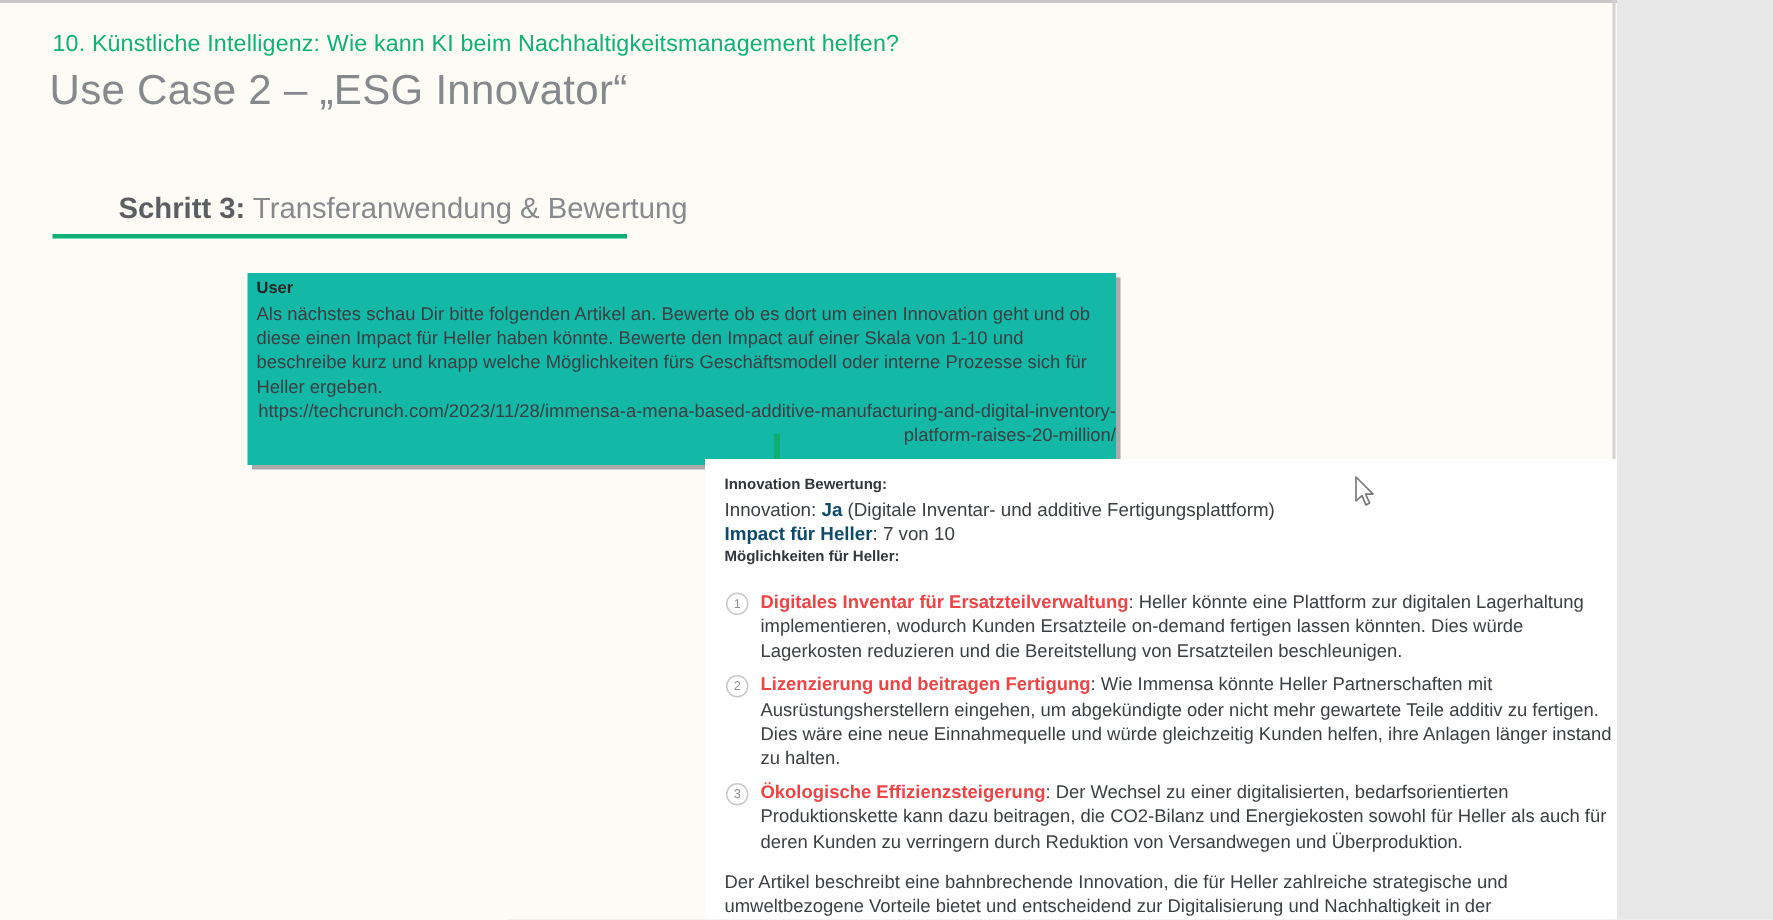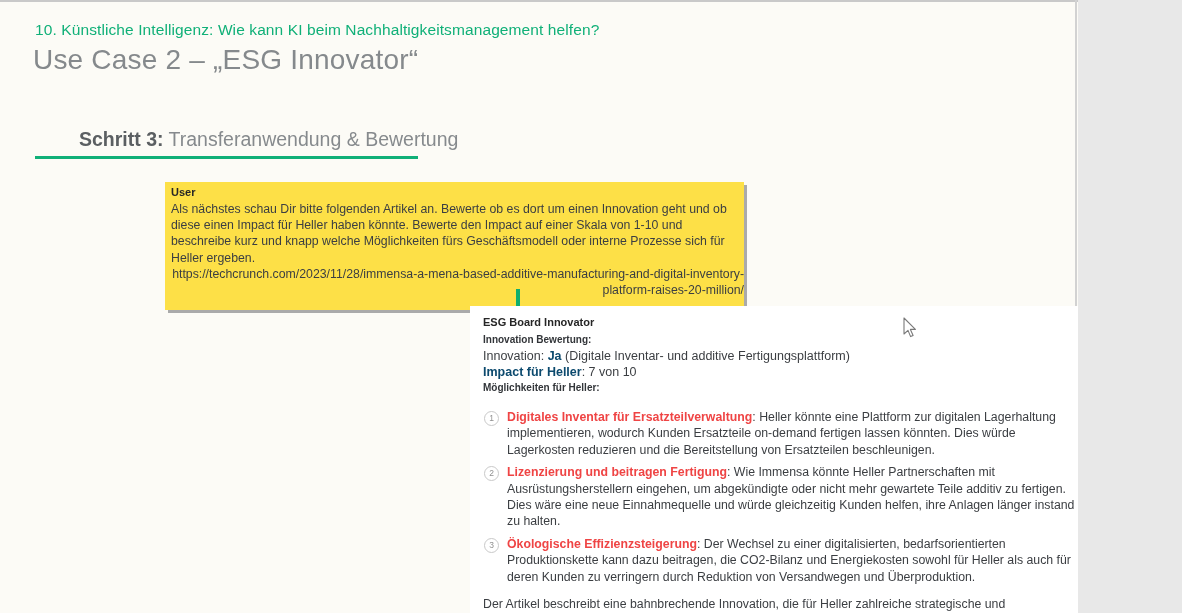--- a/index.html
+++ b/index.html
@@ -25,21 +25,21 @@
     position:absolute;left:35px;top:128px;
     font-size:19.5px;color:#868a8d;white-space:nowrap;
   }
   .step-heading b{color:#5b5f62;font-weight:700;margin-left:44px;}
   .step-underline{
     position:absolute;left:35px;top:156px;width:383px;height:3px;background:#10b078;
   }
 
   .user-card{
     position:absolute;left:165px;top:182px;width:579px;
-    background:#fde047;
+    background:#14b8a6;
     box-shadow:3px 3px 0 #aaaaaa;
     padding:4px 0 12px 6px;box-sizing:border-box;
   }
   .msg-author{font-size:11px;font-weight:700;color:#262626;margin-bottom:3px;}
   .msg-body{font-size:12.3px;line-height:16.2px;color:#3b3e42;overflow-wrap:break-word;}
   .msg-url{font-size:12.3px;line-height:16.2px;color:#3b3e42;overflow-wrap:break-word;text-align:right;}
 
   .connector{
     position:absolute;left:516px;top:289px;width:4px;height:20px;background:#0fae6e;
   }
@@ -87,21 +87,20 @@
 
   <div class="user-card">
     <div class="msg-author">User</div>
     <div class="msg-body">Als nächstes schau Dir bitte folgenden Artikel an. Bewerte ob es dort um einen Innovation geht und ob diese einen Impact für Heller haben könnte. Bewerte den Impact auf einer Skala von 1-10 und beschreibe kurz und knapp welche Möglichkeiten fürs Geschäftsmodell oder interne Prozesse sich für Heller ergeben.</div>
     <div class="msg-url">https://techcrunch.com/2023/11/28/immensa-a-mena-based-additive-manufacturing-and-digital-inventory-platform-raises-20-million/</div>
   </div>
 
   <div class="connector"></div>
 
   <div class="assistant-card">
-    <div class="a-author">ESG Board Innovator</div>
     <div class="a-heading">Innovation Bewertung:</div>
 
     <div class="a-line"><span>Innovation: </span><b>Ja</b><span> (Digitale Inventar- und additive Fertigungsplattform)</span></div>
 
     <div class="a-line"><b>Impact für Heller</b><span>: 7 von 10</span></div>
 
     <div class="a-heading">Möglichkeiten für Heller:</div>
 
     <div class="a-list">
       <div class="a-item">

